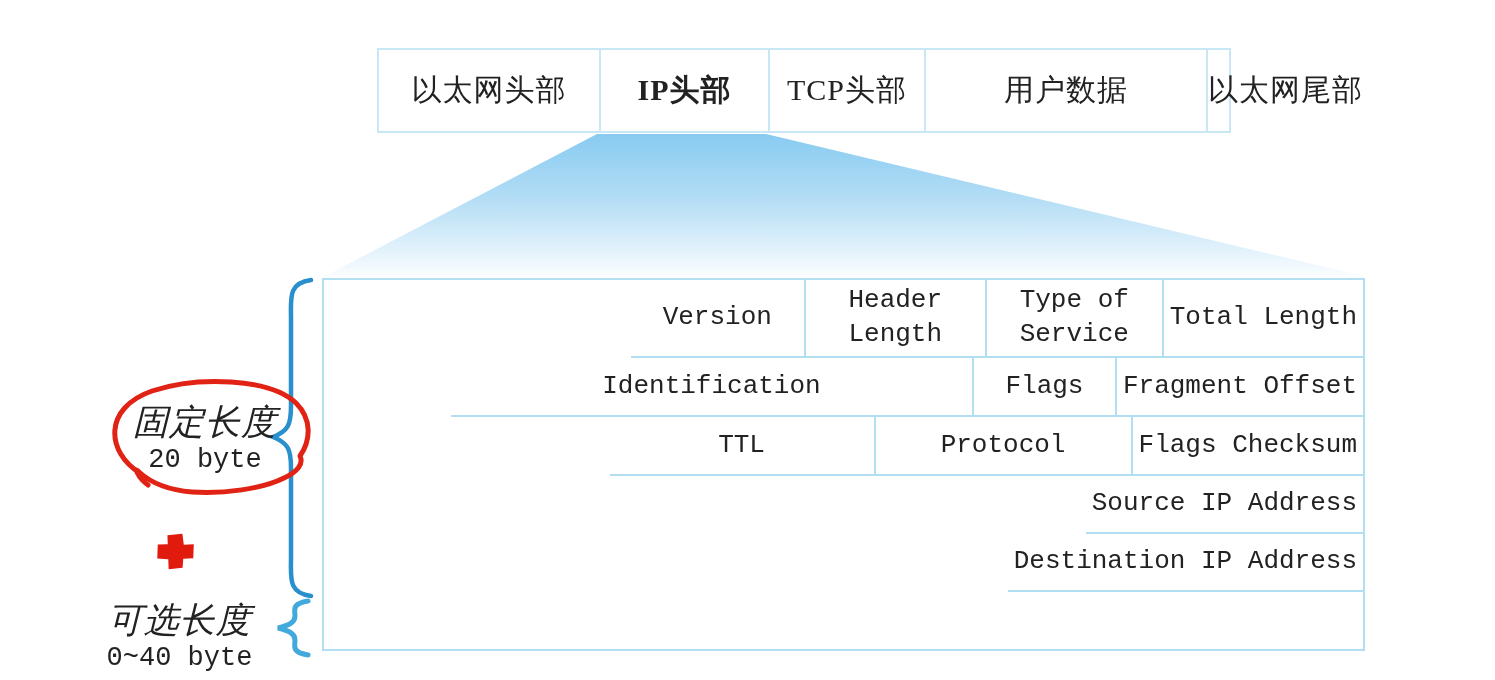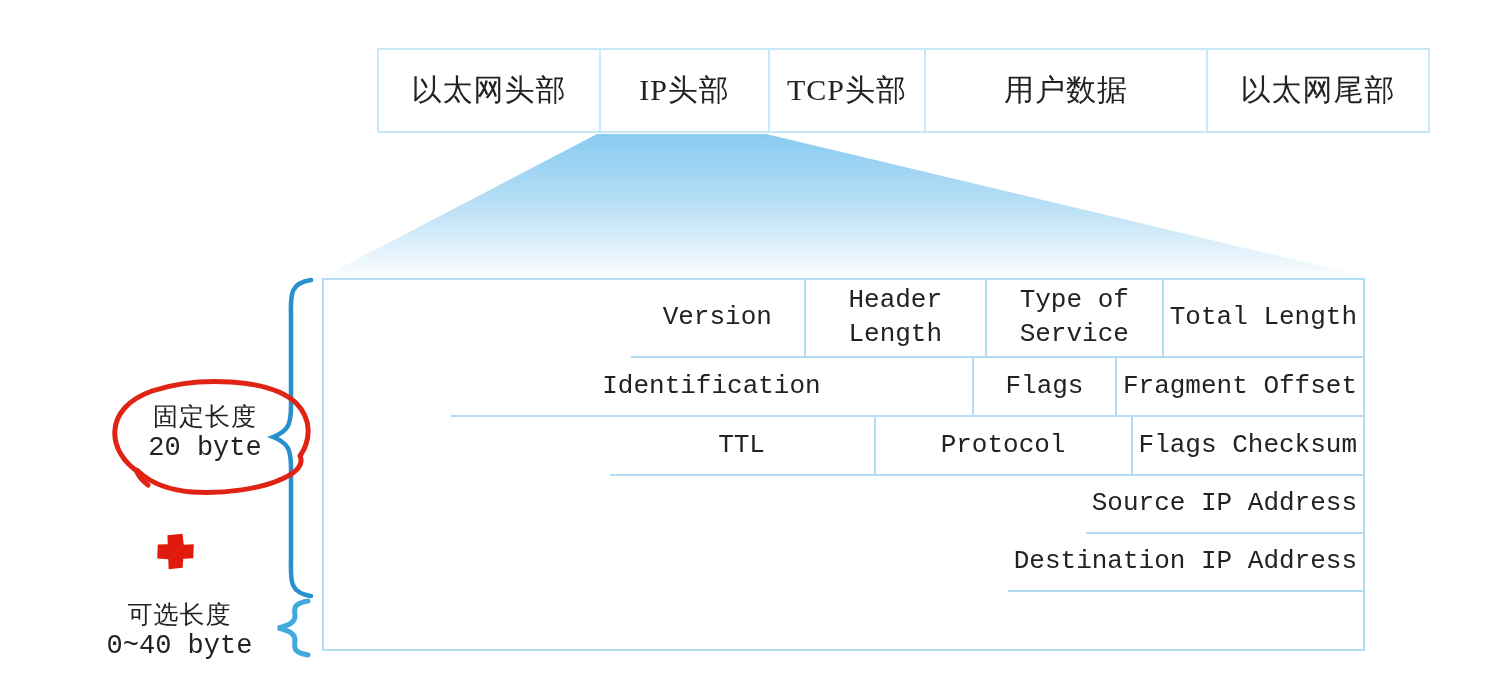--- a/index.html
+++ b/index.html
@@ -10,39 +10,39 @@
     background: #ffffff;
     overflow: hidden;
     font-family: "Liberation Serif", serif;
     color: #222222;
   }
 
   
   .frame-bar {
     position: absolute;
     left: 377px; top: 48px;
-    width: 1053px; height: 85px;
+    width: 854px; height: 85px;
     display: flex;
     border: 2px solid #c7e8f4;
     box-sizing: border-box;
     background: #ffffff;
     z-index: 2;
   }
   .frame-cell {
     display: flex;
     align-items: center;
     justify-content: center;
     border-right: 2px solid #c7e8f4;
     box-sizing: border-box;
     font-size: 30px;
     letter-spacing: 1px;
     white-space: nowrap;
   }
   .frame-cell:last-child { border-right: none; }
-  .frame-cell.bold { font-weight: normal; }
+  .frame-cell.bold { font-weight: bold; }
 
   
   .ip-table {
     position: absolute;
     left: 322px; top: 278px;
     width: 1043px; height: 373px;
     border: 2px solid #b2def2;
     box-sizing: border-box;
     background: #ffffff;
     display: flex;
@@ -71,21 +71,21 @@
   .ip-cell:last-child { border-right: none; }
   .ip-cell.grow { flex: 1 1 auto; }
 
   
   .annot {
     position: absolute;
     text-align: center;
     z-index: 4;
     line-height: 1.2;
   }
-  .annot .cjk { font-size: 25px; letter-spacing: 1px; }
+  .annot .cjk { font-size: 35px; letter-spacing: 1px; font-style: italic; }
   .annot .latin { font-family: "Liberation Mono", monospace; font-size: 27px; }
 
   
   #overlay {
     position: absolute;
     left: 0; top: 0;
     width: 1495px; height: 680px;
     z-index: 3;
     pointer-events: none;
   }

